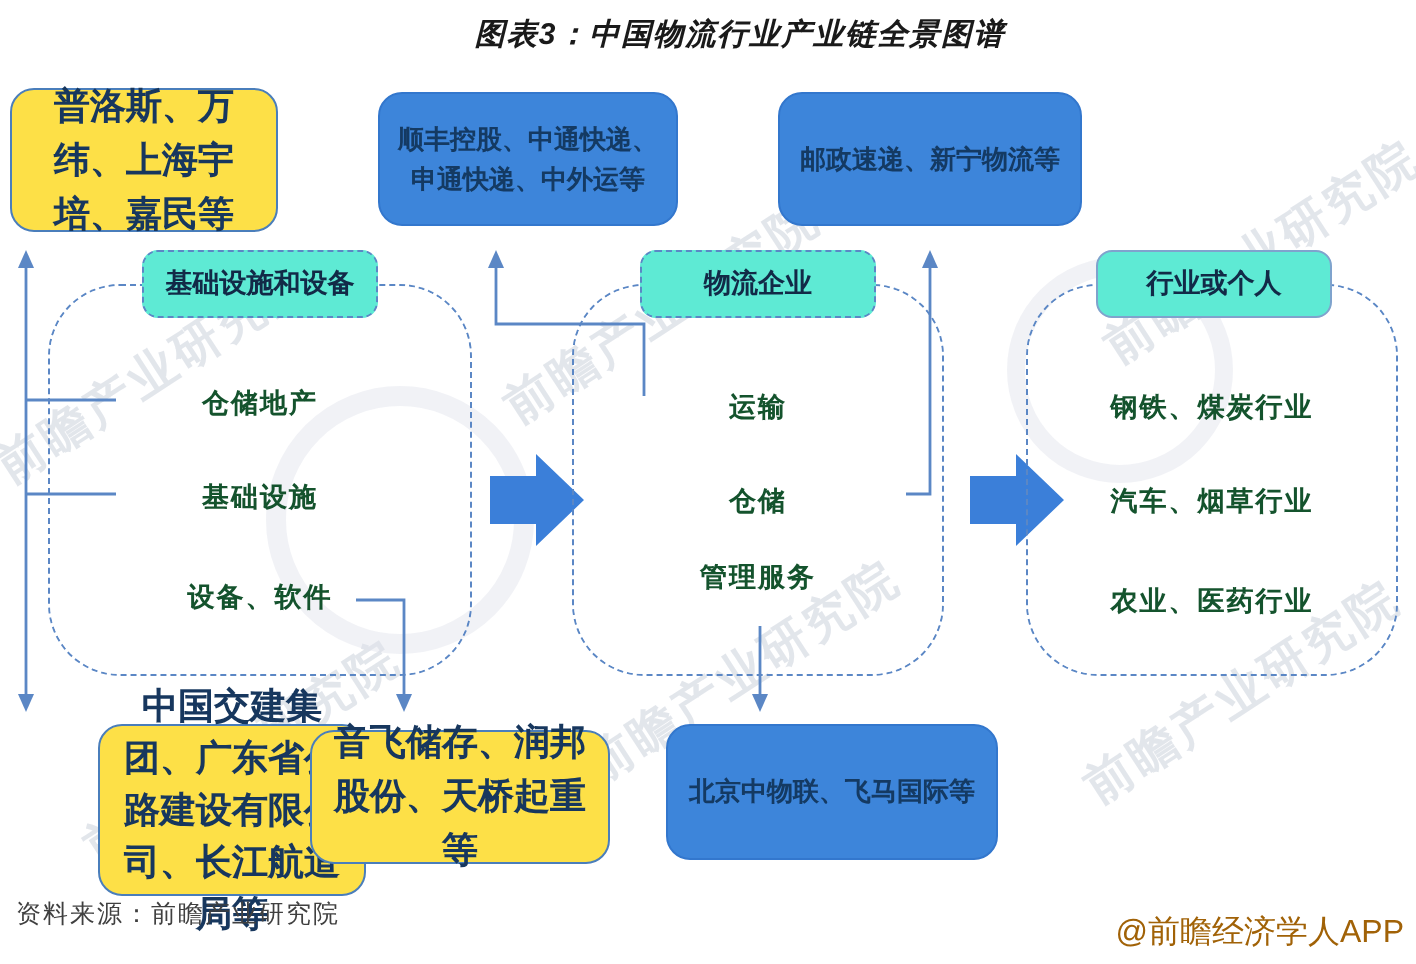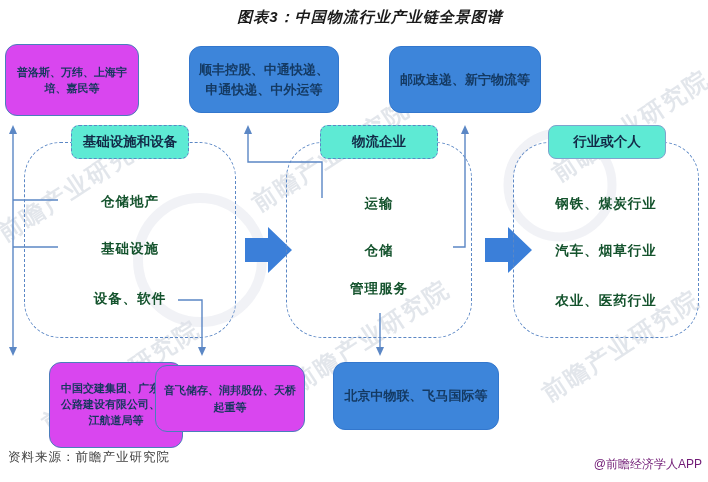--- a/index.html
+++ b/index.html
@@ -3,32 +3,32 @@
 <meta charset="utf-8">
 <style>
   html,body{margin:0;padding:0;background:#fff;}
   #canvas{position:relative;width:708px;height:482px;background:#ffffff;overflow:hidden;
           font-family:"Liberation Sans",sans-serif;}
   .title{position:absolute;top:8px;left:16px;width:708px;text-align:center;
          font-size:15px;font-weight:bold;color:#1a1a1a;letter-spacing:1px;font-style:italic;}
   .box{position:absolute;display:flex;align-items:center;justify-content:center;
        text-align:center;border-radius:12px;font-weight:bold;line-height:1.5;
        padding:4px 6px;box-sizing:border-box;}
-  .light{background:#d946ef;border:1.5px solid #4a7ebb;color:#17375e;font-size:11px;}
+  .light{background:#fde047;border:1.5px solid #4a7ebb;color:#17375e;font-size:18px;}
   .strong{background:#3d85da;border:1.5px solid #3377cd;color:#143a63;font-size:13px;}
   .dashedbox{position:absolute;border:1.6px dashed #5b87c5;border-radius:36px;box-sizing:border-box;}
   .header{position:absolute;display:flex;align-items:center;justify-content:center;
           background:#5eead4;border-radius:8px;font-weight:bold;font-size:13.5px;
           color:#122a47;box-sizing:border-box;}
   .hdr-dashed{border:1.5px dashed #5b87c5;}
   .hdr-solid{border:1.5px solid #7fa3cd;}
   .item{position:absolute;text-align:center;font-size:13.5px;color:#14532d;
         letter-spacing:1px;font-weight:bold;}
   .footer-src{position:absolute;left:8px;top:449px;font-size:12.5px;color:#404040;letter-spacing:1px;}
-  .footer-credit{position:absolute;right:6px;top:456px;font-size:12px;color:#701a75;}
+  .footer-credit{position:absolute;right:6px;top:456px;font-size:16px;color:#a16207;}
   .wm{position:absolute;font-size:24px;font-weight:bold;color:#c7ced9;opacity:0.5;
       transform:rotate(-33deg);white-space:nowrap;letter-spacing:2px;pointer-events:none;}
   svg.overlay{position:absolute;left:0;top:0;pointer-events:none;}
 </style>
 </head>
 <body>
 
 <div id="canvas">
 
   <div class="wm" style="left:-14px;top:170px;">前瞻产业研究院</div>

